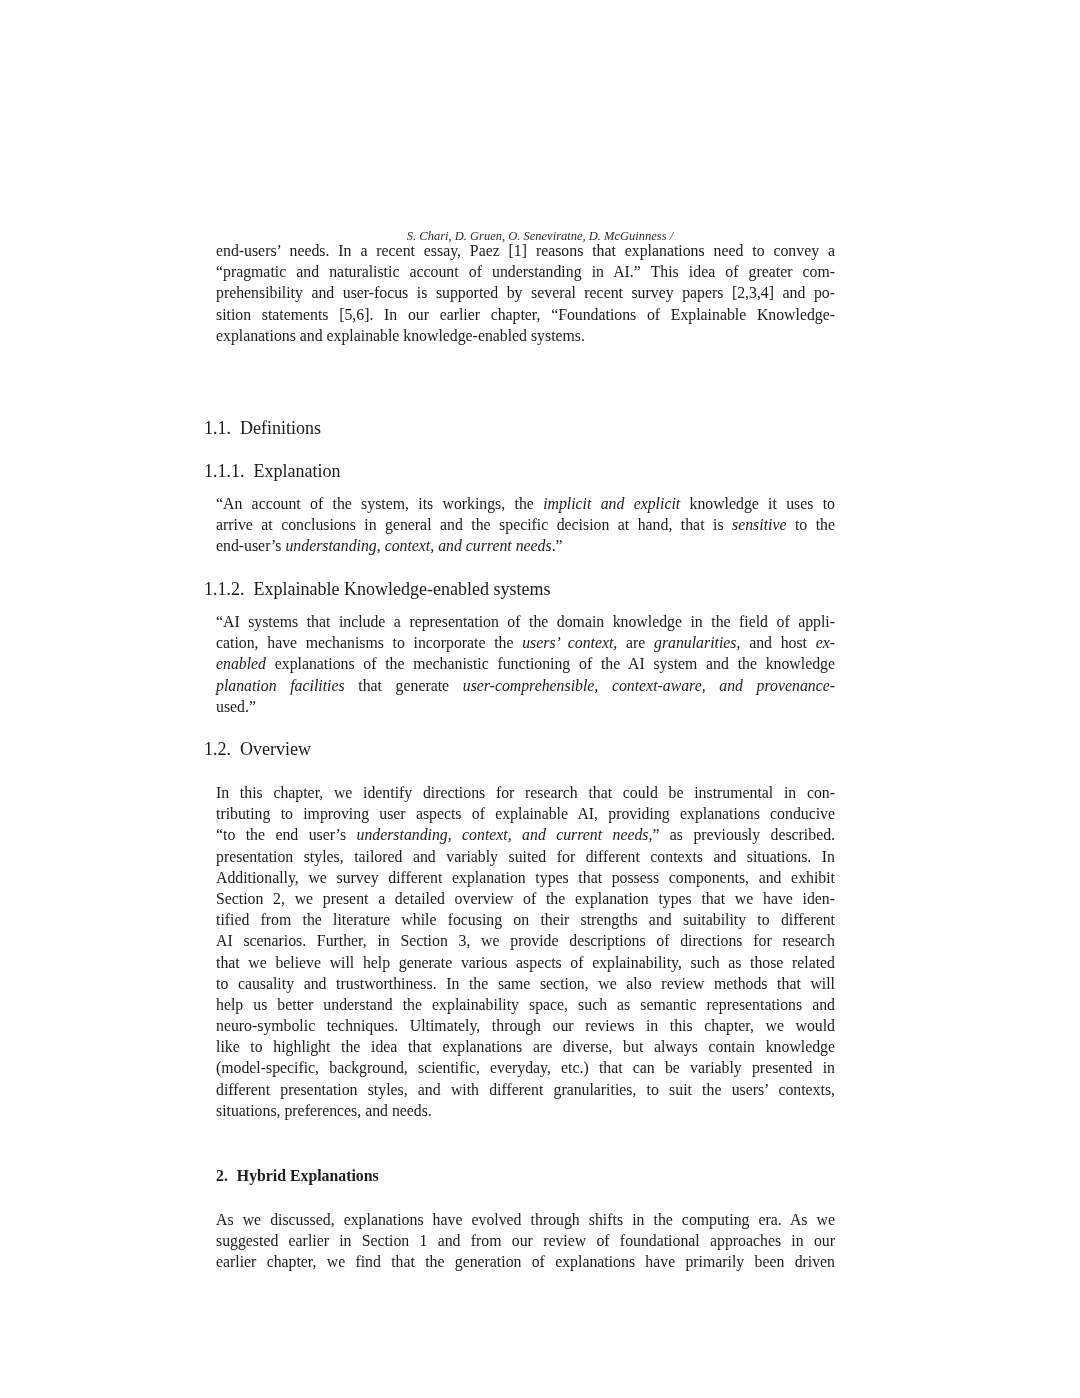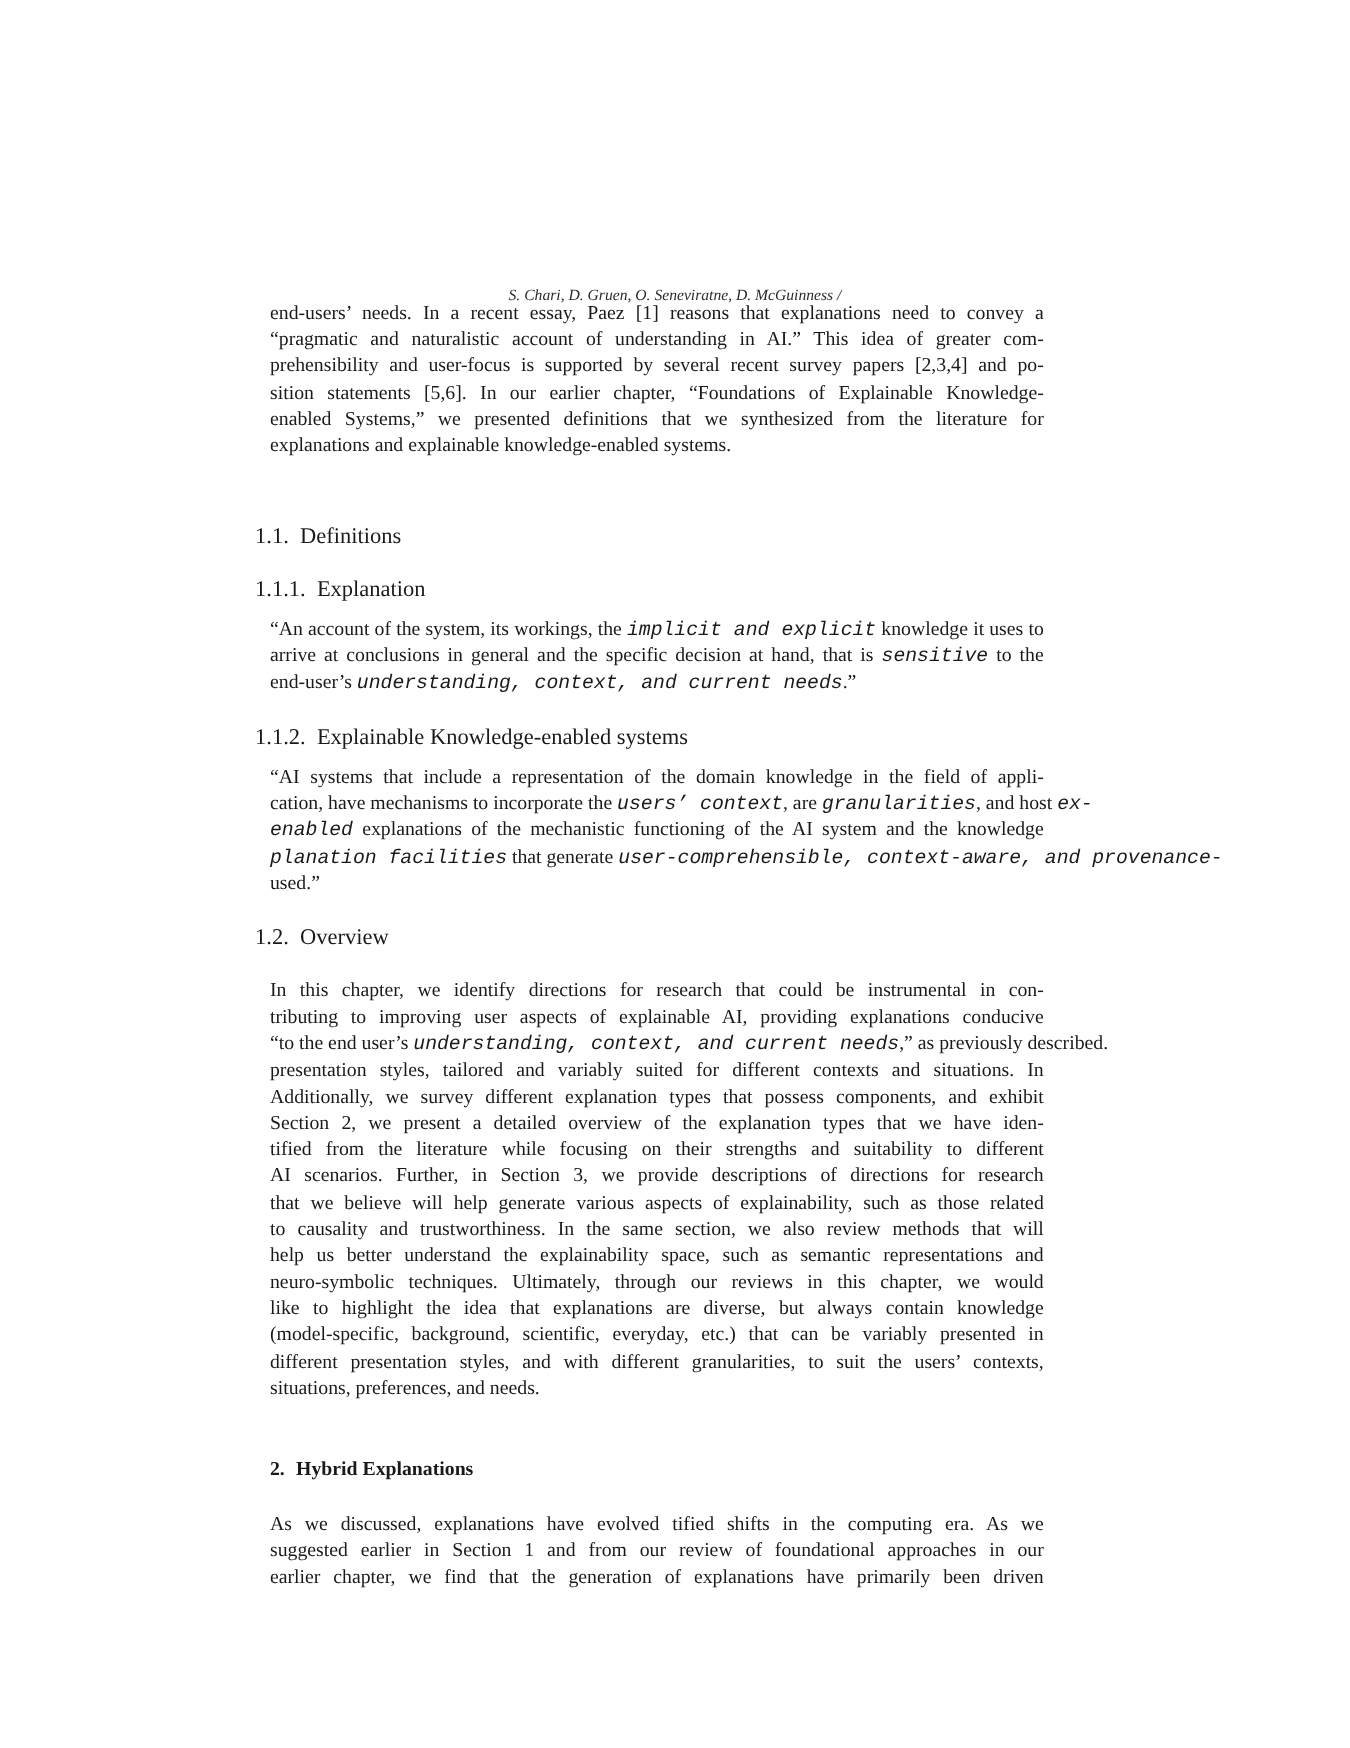--- a/index.html
+++ b/index.html
@@ -12,39 +12,38 @@
     .running-head {
       position: absolute; top: 229px; left: 0; width: 1080px;
       text-align: center; font-style: italic; font-size: 12.5px; color: #2a2a2a;
     }
     .col { position: absolute; left: 216px; width: 619px; }
     .line {
       font-size: 15.8px; line-height: 21.2px; height: 21.2px;
       white-space: nowrap; text-align: justify; text-align-last: justify;
     }
     .line.last { text-align-last: left; }
-    .line i, .line em { font-style: italic; font-family: Liberation Mono, monospace; }
+    .line i, .line em { font-style: italic; }
     .subhead { font-size: 18px; line-height: 21px; position: absolute; left: 204px; }
     .subhead .num { display: inline-block; margin-right: 9px; }
     .sechead { font-weight: bold; font-size: 15.8px; line-height: 21px; position: absolute; left: 216px; }
     .sechead .num { display: inline-block; margin-right: 9px; }
   </style>
 </head>
 <body>
 
 <div class="page">
 
   <div class="running-head">S. Chari, D. Gruen, O. Seneviratne, D. McGuinness /</div>
 
   <div class="col" style="top:240px;">
     <div class="line">end-users’ needs. In a recent essay, Paez [1] reasons that explanations need to convey a</div>
     <div class="line">“pragmatic and naturalistic account of understanding in AI.” This idea of greater com-</div>
     <div class="line">prehensibility and user-focus is supported by several recent survey papers [2,3,4] and po-</div>
     <div class="line">sition statements [5,6]. In our earlier chapter, “Foundations of Explainable Knowledge-</div>
-    <div class="line">enabled Systems,” we presented definitions that we synthesized from the literature for</div>
     <div class="line last">explanations and explainable knowledge-enabled systems.</div>
   </div>
 
   <div class="subhead" style="top:418px;">
     <span class="num">1.1.</span><span>Definitions</span>
   </div>
 
   <div class="subhead" style="top:461px;">
     <span class="num">1.1.1.</span><span>Explanation</span>
   </div>
@@ -84,18 +83,18 @@
       <div class="line"><span>like to highlight the idea that explanations are diverse, but always contain knowledge</span></div>
       <div class="line"><span>(model-specific, background, scientific, everyday, etc.) that can be variably presented in</span></div>
       <div class="line"><span>different presentation styles, and with different granularities, to suit the users’ contexts,</span></div>
       <div class="line last"><span>situations, preferences, and needs.</span></div>
     </div>
 
   <div class="sechead" style="top:1165px;">
     <span class="num">2.</span><span>Hybrid Explanations</span>
   </div>
   <div class="col rich" style="top:1209px;">
-      <div class="line"><span>As we discussed, explanations have evolved tified shifts in the computing era. As we</span></div>
+      <div class="line"><span>As we discussed, explanations have evolved through shifts in the computing era. As we</span></div>
       <div class="line"><span>suggested earlier in Section 1 and from our review of foundational approaches in our</span></div>
       <div class="line"><span>earlier chapter, we find that the generation of explanations have primarily been driven</span></div>
     </div>
 
 </div>
 
 </body></html>

